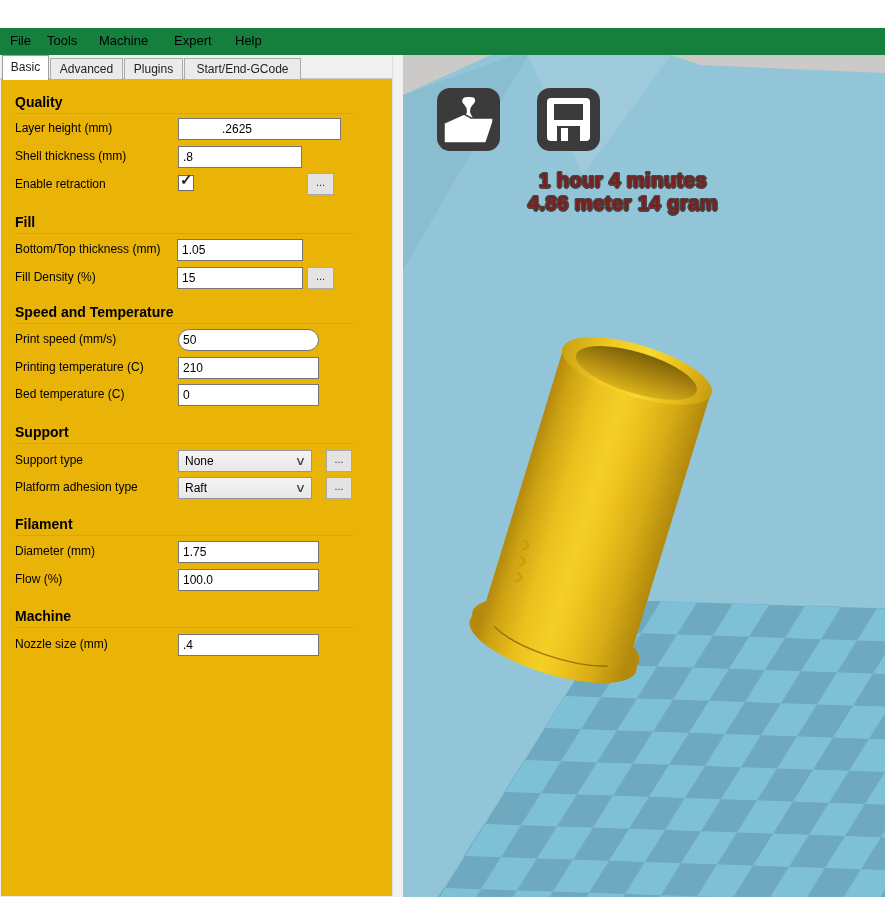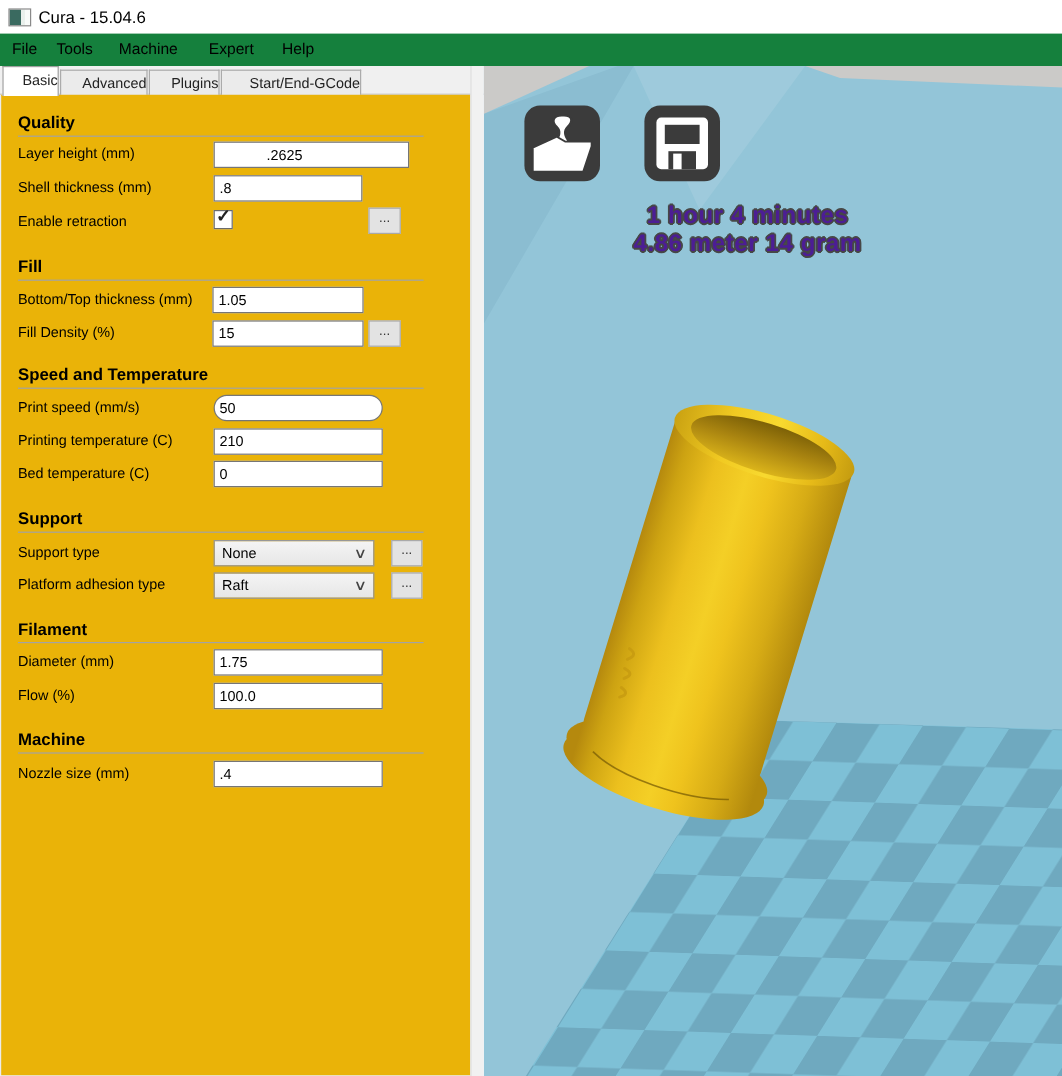--- a/index.html
+++ b/index.html
@@ -9,21 +9,21 @@
   .titlebar{position:absolute;left:0;top:0;width:885px;height:28px;background:#fff;}
   .title-icon{position:absolute;left:7px;top:7px;width:17px;height:13px;border:1px solid #8a8a8a;
        background:linear-gradient(to right,#3a6a60 0 55%,#e9f0ec 55% 75%,#f8fbf9 75%);}
   .title-text{position:absolute;left:32px;top:6px;font-size:14px;}
   
   .menubar{position:absolute;left:0;top:28px;width:885px;height:27px;background:#15803d;}
   .menu-item{position:absolute;top:5px;font-size:13px;cursor:default;}
   
   .tabstrip{position:absolute;left:0;top:55px;width:403px;height:24px;background:#f0f0f0;
        border-bottom:1px solid #c9c9c9;box-sizing:border-box;}
-  .tab{position:absolute;box-sizing:border-box;text-align:right;font-size:12px;
+  .tab{position:absolute;box-sizing:border-box;text-align:center;font-size:12px;
        border:1px solid #ababab;border-bottom:none;background:#ebebeb;color:#222;
        top:3px;height:21px;line-height:20px;}
   .tab.active{top:0;height:25px;line-height:23px;background:#fff;border-color:#9f9f9f;z-index:3;}
   
   .panel{position:absolute;left:0;top:79px;width:392px;height:818px;background:#eab308;
        border-left:1px solid #ececec;border-bottom:1px solid #ececec;box-sizing:border-box;}
   .sec-title{position:absolute;left:14px;font-size:14px;font-weight:bold;}
   .sec-rule{position:absolute;left:14px;width:338px;height:1px;background:#a3a3a3;}
   .row-label{position:absolute;left:14px;font-size:12px;white-space:nowrap;}
   .tbox{position:absolute;height:20px;border:1px solid #767676;background:#fff;
@@ -38,33 +38,29 @@
   .dropdown .chev{position:absolute;right:6px;top:0;font-size:12px;color:#444;transform:scaleX(1.3);}
   
   .gutter{position:absolute;left:392px;top:55px;width:11px;height:842px;background:#f1f1f1;
        border-left:1px solid #dedede;box-sizing:border-box;}
   
   .scene{position:absolute;left:403px;top:55px;width:482px;height:842px;overflow:hidden;}
   .scene svg{position:absolute;left:0;top:0;}
   .vbtn{position:absolute;width:63px;height:63px;border-radius:13px;background:#3b3b3b;cursor:pointer;}
   .vbtn svg{position:absolute;left:0;top:0;}
   .scene-info{position:absolute;left:30px;top:114px;width:380px;text-align:center;
-       font-size:20px;font-weight:bold;color:#4c1d95;line-height:23px;letter-spacing:0.5px;
+       font-size:20px;font-weight:bold;color:#7f1d1d;line-height:23px;letter-spacing:0.5px;
        text-shadow:-1.5px 0 #474747,1.5px 0 #474747,0 -1.5px #474747,0 1.5px #474747,
                    -1px -1px #474747,1px 1px #474747,-1px 1px #474747,1px -1px #474747;}
 </style>
 </head>
 <body>
 
 <div id="app">
 
-  <div class="titlebar">
-    <span class="title-icon"></span>
-    <span class="title-text">Cura - 15.04.6</span>
-  </div>
 
   <div class="menubar">
     <span class="menu-item" style="left:10px">File</span>
     <span class="menu-item" style="left:47px">Tools</span>
     <span class="menu-item" style="left:99px">Machine</span>
     <span class="menu-item" style="left:174px">Expert</span>
     <span class="menu-item" style="left:235px">Help</span>
   </div>
 
   <div class="tabstrip">

